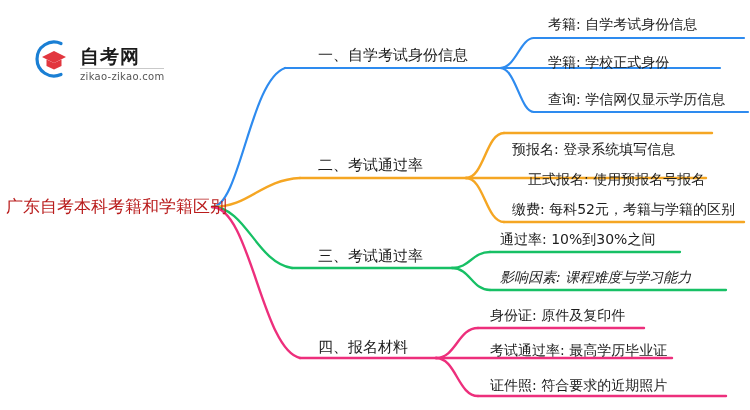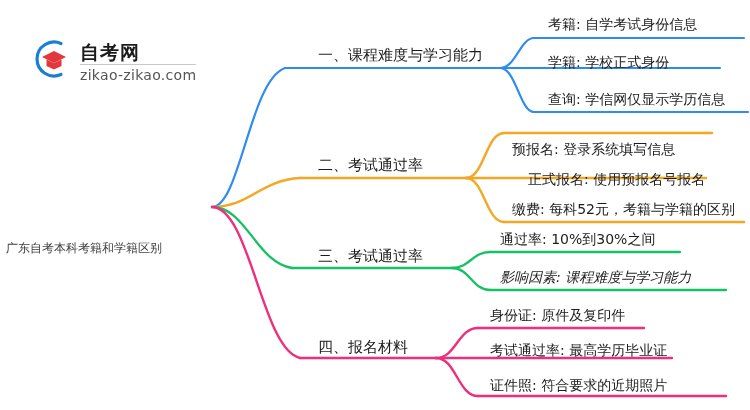--- a/index.html
+++ b/index.html
@@ -42,45 +42,44 @@
   }
   #logo-title {
     font-size: 19px;
     font-weight: bold;
     color: #1b1b1b;
     letter-spacing: 1px;
     padding-bottom: 2px;
     border-bottom: 1px solid #c9c9c9;
   }
   #logo-domain {
-    font-size: 14px;
+    font-size: 10px;
     color: #555555;
     letter-spacing: 0.3px;
     padding-top: 3px;
   }
 
   
   #map-svg {
     position: absolute;
     left: 0;
     top: 0;
     width: 750px;
     height: 410px;
   }
   .node {
     position: absolute;
     white-space: nowrap;
     line-height: 1;
   }
   #root-node {
-    font-size: 12px;
-    color: #404040;
+    font-size: 17px;
+    color: #b91c1c;
     left: 6px;
     top: 198px;
-    margin-top: 44px;
   }
   .branch-node {
     font-size: 15px;
     color: #1c1c1c;
   }
   .leaf-node {
     font-size: 14px;
     color: #1c1c1c;
     text-align: center;
   }
@@ -161,21 +160,21 @@
     <path d="M436 358 C 456 358, 458 328, 478 328" fill="none" stroke="#ed2f7c" stroke-width="2.4" stroke-linecap="round"></path>
     <path d="M478 328 L 644 328" fill="none" stroke="#ed2f7c" stroke-width="2.4" stroke-linecap="round"></path>
     <path d="M436 358 L 672 358" fill="none" stroke="#ed2f7c" stroke-width="2.4" stroke-linecap="round"></path>
     <path d="M436 358 C 456 358, 458 396, 478 396" fill="none" stroke="#ed2f7c" stroke-width="2.4" stroke-linecap="round"></path>
     <path d="M478 396 L 726 396" fill="none" stroke="#ed2f7c" stroke-width="2.4" stroke-linecap="round"></path>
   </g>
 </svg>
 
 <div class="node" id="root-node">广东自考本科考籍和学籍区别</div>
 
-<div class="node branch-node" id="branch-0">一、课程难度与学习能力</div>
+<div class="node branch-node" id="branch-0">一、自学考试身份信息</div>
 <div class="node branch-node" id="branch-1">二、考试通过率</div>
 <div class="node branch-node" id="branch-2">三、考试通过率</div>
 <div class="node branch-node" id="branch-3">四、报名材料</div>
 
 <div class="node leaf-node" id="leaf-0-0">考籍: 自学考试身份信息</div>
 <div class="node leaf-node" id="leaf-0-1">学籍: 学校正式身份</div>
 <div class="node leaf-node" id="leaf-0-2">查询: 学信网仅显示学历信息</div>
 
 <div class="node leaf-node" id="leaf-1-0">预报名: 登录系统填写信息</div>
 <div class="node leaf-node" id="leaf-1-1">正式报名: 使用预报名号报名</div>

